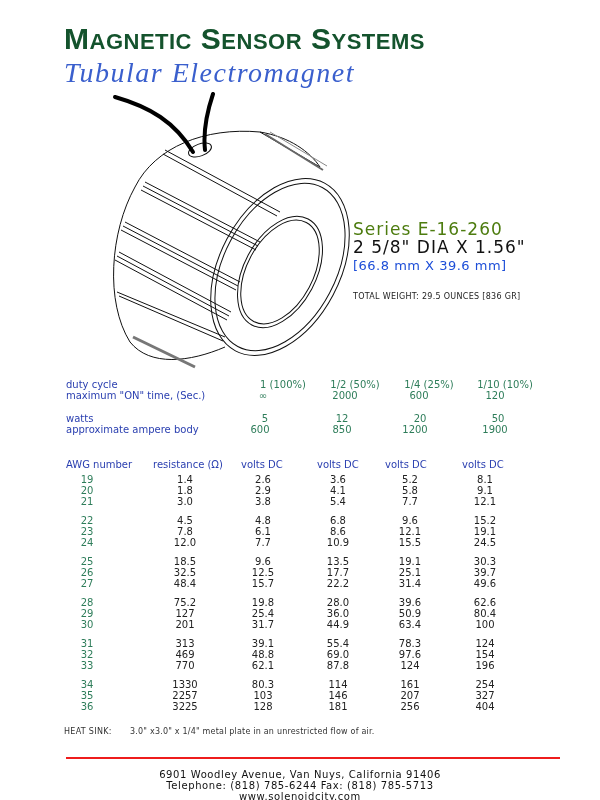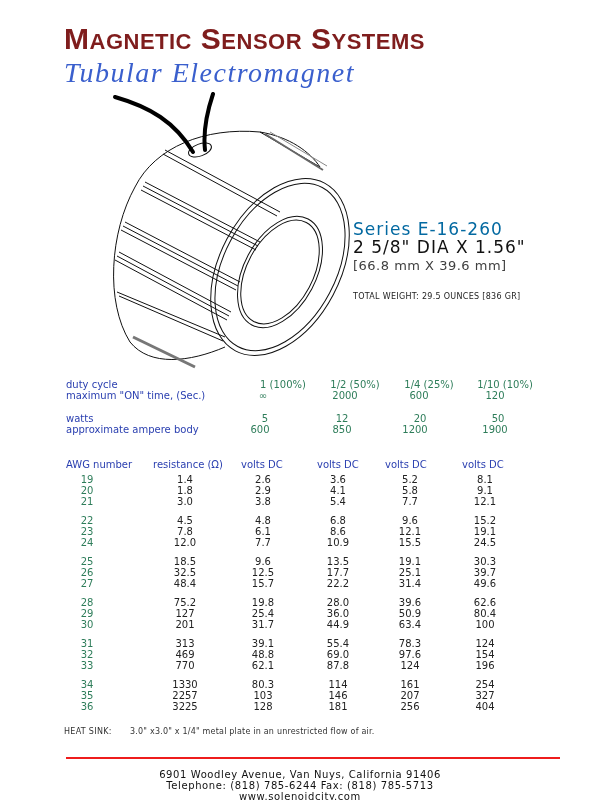--- a/index.html
+++ b/index.html
@@ -1,25 +1,25 @@
 <!DOCTYPE html>
 <html><head>
 <meta charset="utf-8">
 <style>
   html, body { margin: 0; padding: 0; background: #ffffff; }
   body { width: 600px; height: 800px; position: relative; overflow: hidden; font-family: "DejaVu Sans", sans-serif; }
   .abs { position: absolute; }
-  .brand { left: 64px; top: 22px; color: #7f1d1d; font-family: "Liberation Sans", sans-serif; font-weight: bold; font-size: 30px; letter-spacing: 0.5px; white-space: nowrap; }
+  .brand { left: 64px; top: 22px; color: #14532d; font-family: "Liberation Sans", sans-serif; font-weight: bold; font-size: 30px; letter-spacing: 0.5px; white-space: nowrap; }
   .brand .big { font-size: 30px; }
   .brand .small { font-size: 22px; }
   .subtitle { left: 64px; top: 57px; color: #3a5fcd; font-family: "Liberation Serif", serif; font-style: italic; font-size: 28px; letter-spacing: 1.5px; white-space: nowrap; }
   .magnet { left: 95px; top: 92px; width: 260px; height: 280px; }
-  .series { left: 353px; top: 219px; color: #0369a1; font-size: 17px; letter-spacing: 1px; white-space: nowrap; }
+  .series { left: 353px; top: 219px; color: #4d7c0f; font-size: 17px; letter-spacing: 1px; white-space: nowrap; }
   .dims { left: 353px; top: 237px; color: #111; font-size: 17px; letter-spacing: 1px; white-space: nowrap; }
-  .metric { left: 353px; top: 258px; color: #404040; font-size: 13px; letter-spacing: 0.5px; white-space: nowrap; }
+  .metric { left: 353px; top: 258px; color: #1d4ed8; font-size: 13px; letter-spacing: 0.5px; white-space: nowrap; }
   .weight { left: 353px; top: 292px; color: #222; font-size: 8px; letter-spacing: 0.3px; white-space: nowrap; }
   .spec-label { color: #2a3fb0; font-size: 10px; white-space: nowrap; }
   .spec-val { color: #2e7d5a; font-size: 10px; white-space: nowrap; text-align: center; width: 70px; }
   .th { color: #2a3fb0; font-size: 10px; white-space: nowrap; }
   .awg { color: #2e7d5a; font-size: 10px; width: 30px; text-align: center; }
   .cell { color: #222; font-size: 10px; white-space: nowrap; text-align: center; width: 50px; }
   .row { position: absolute; left: 0; width: 492px; height: 12px; text-decoration: underline; }
   .heat-label { left: 64px; top: 727px; color: #333; font-size: 8px; letter-spacing: 0.3px; }
   .heat-text { left: 130px; top: 727px; color: #333; font-size: 8px; line-height: 10px; letter-spacing: 0.2px; white-space: nowrap; }
   .redline { left: 66px; top: 757px; width: 494px; height: 2px; background: #ee1c1c; }

